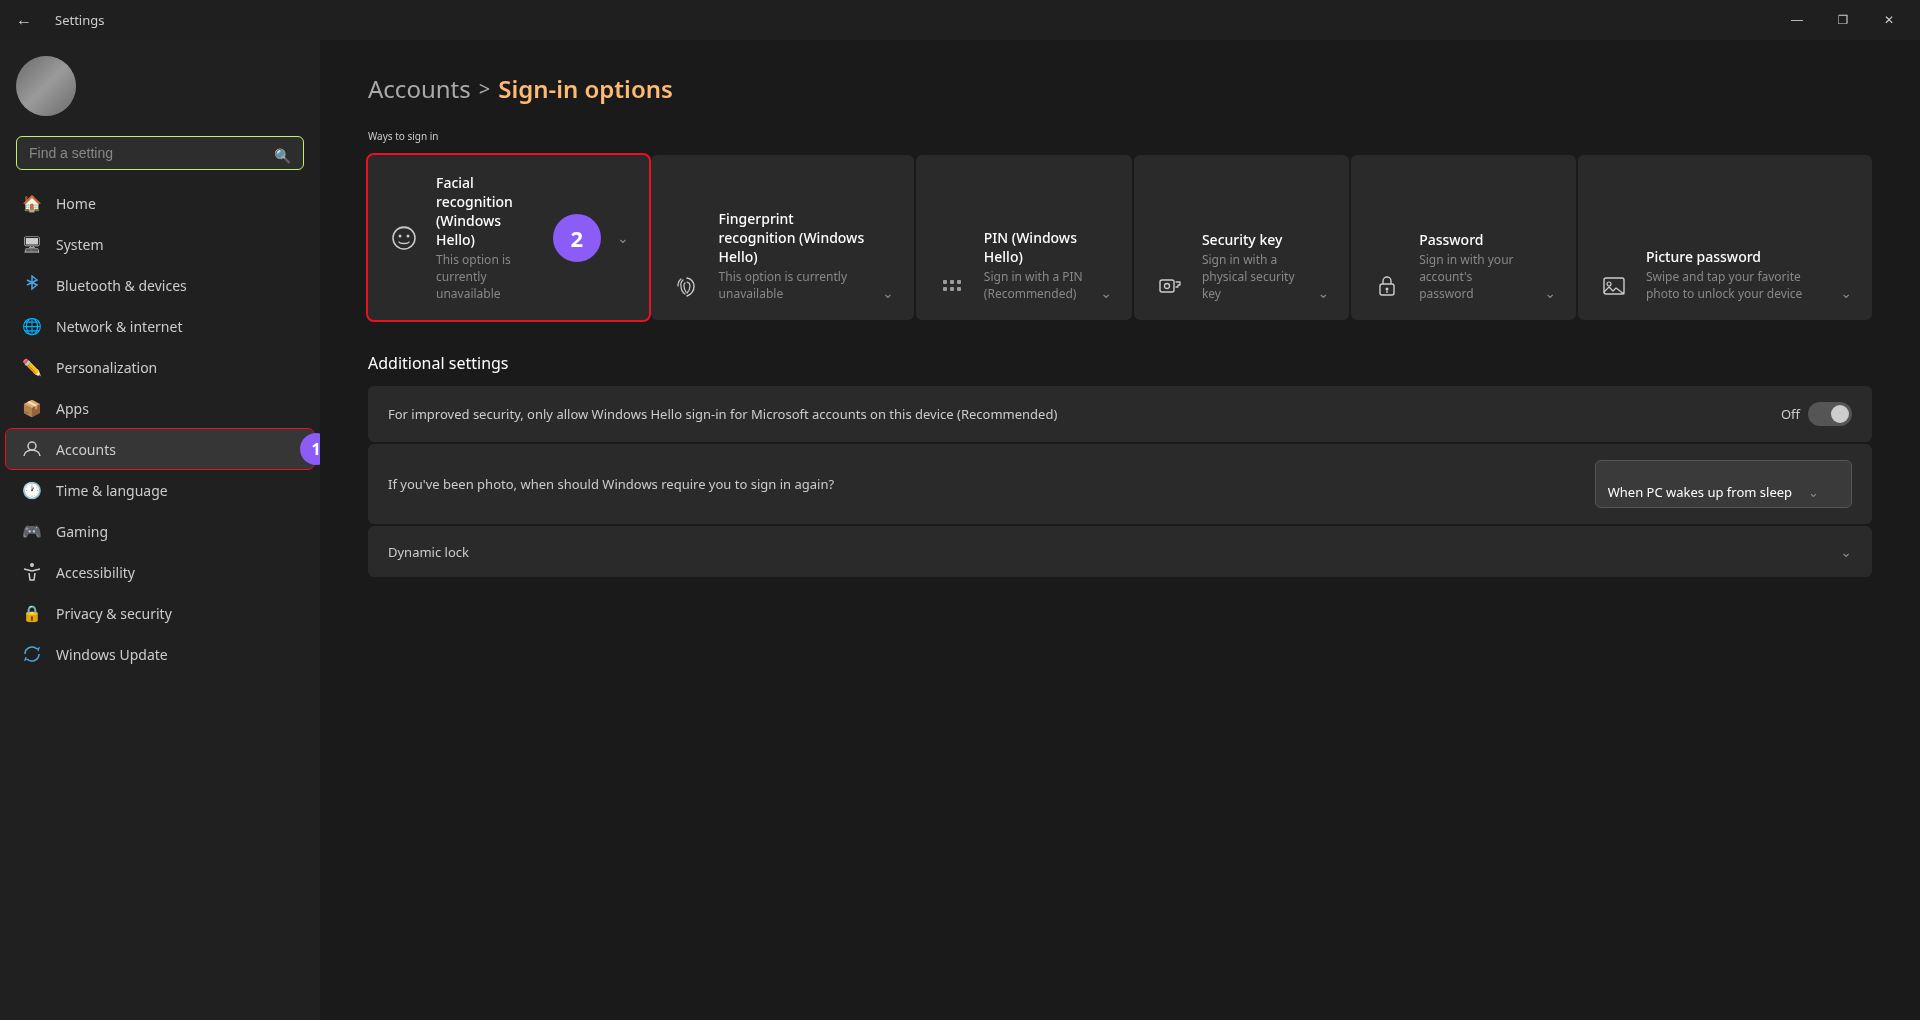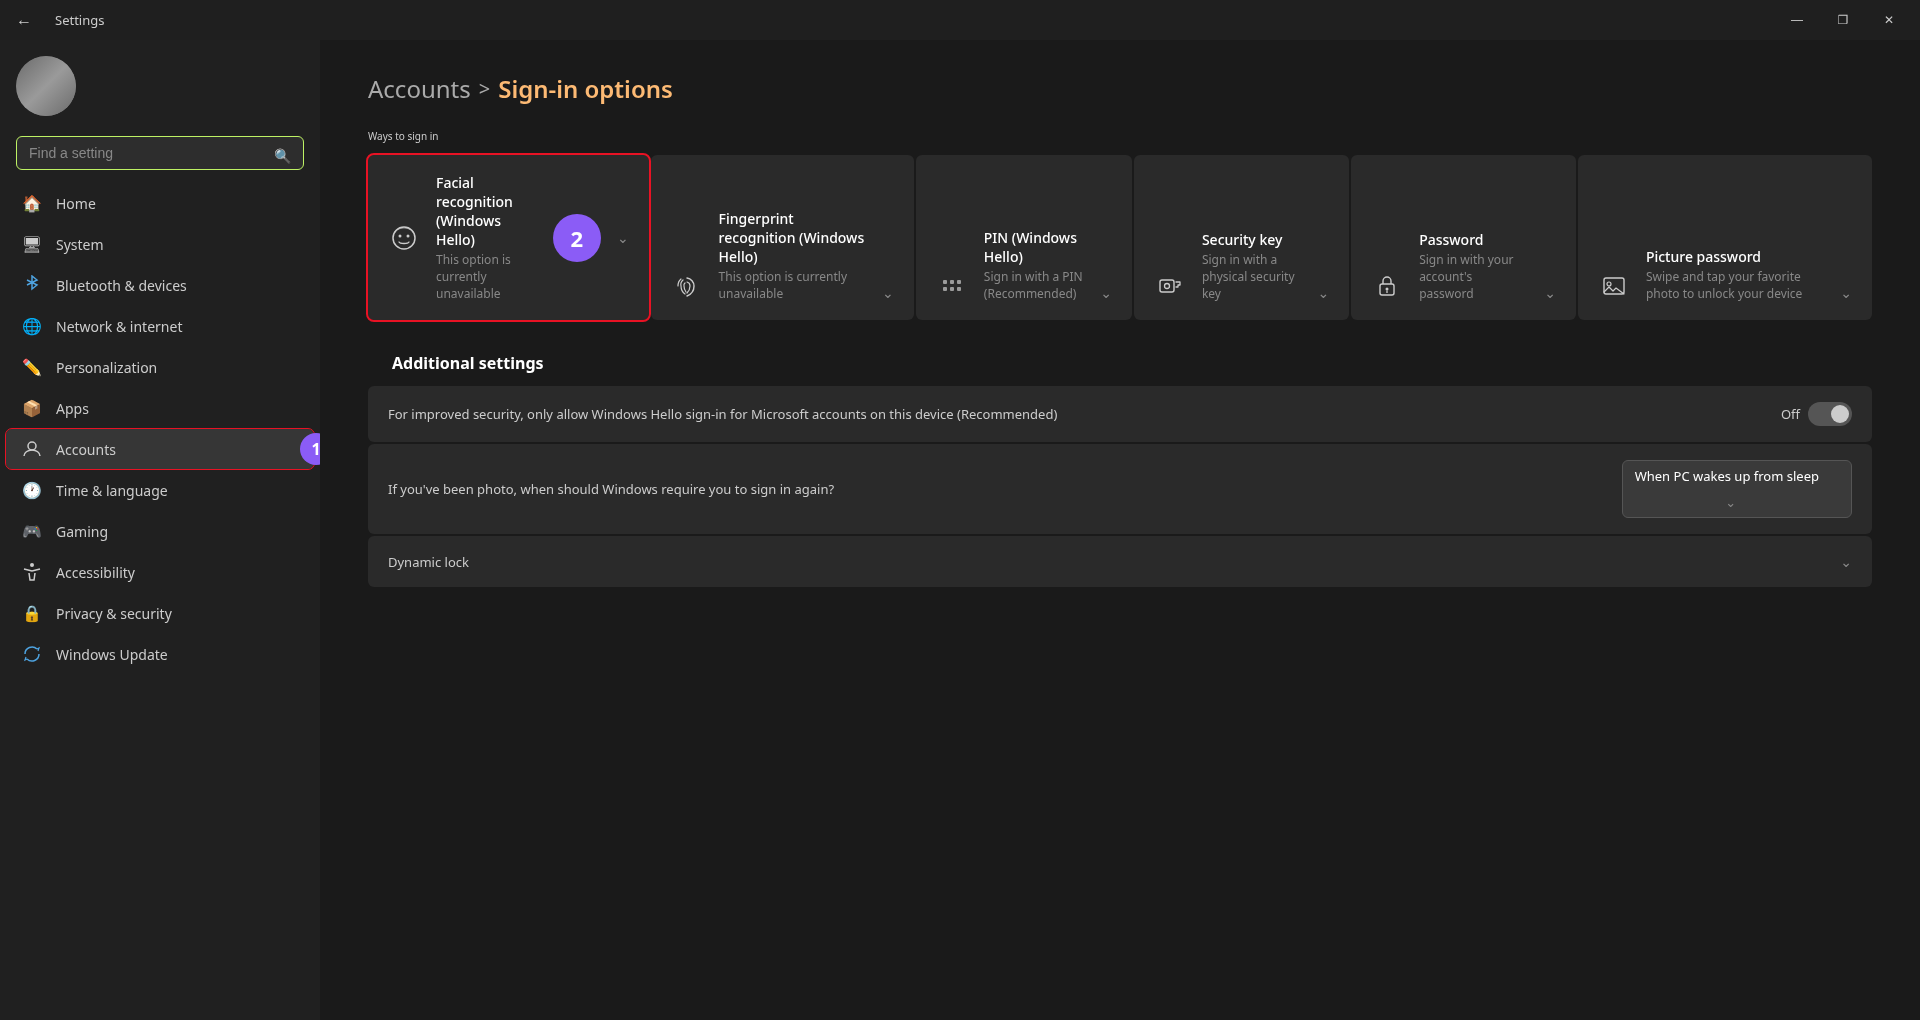--- a/index.html
+++ b/index.html
@@ -249,24 +249,23 @@
     .option-subtitle { font-size: 12px; color: #888; margin-top: 2px; }
     .option-chevron {
       color: #888;
       font-size: 14px;
     }
 
     
     .additional-section { margin-bottom: 24px; }
     .additional-title {
       font-size: 16px;
-      font-weight: 700;
+      font-weight: 400;
       color: #ffffff;
       margin-bottom: 12px;
-      margin-left: 24px;
     }
     .setting-row {
       background: #2a2a2a;
       border-radius: 6px;
       padding: 16px 20px;
       display: flex;
       align-items: center;
       justify-content: space-between;
       margin-bottom: 2px;
       cursor: pointer;
@@ -294,31 +293,30 @@
       background: #cccccc;
       position: absolute;
       top: 3px;
       right: 3px;
       transition: left 0.2s;
     }
     .dropdown-select {
       background: #3a3a3a;
       border: 1px solid #555;
       border-radius: 6px;
-      padding: 6px 32px 6px 12px;
+      padding: 22px 32px 6px 12px;
       color: #ffffff;
       font-size: 13px;
       cursor: pointer;
       appearance: none;
       position: relative;
       display: flex;
       align-items: center;
       gap: 8px;
       white-space: nowrap;
-      flex-direction: column;
     }
     .setting-row-chevron { color: #888; font-size: 14px; }
   </style>
 </head>
 <body>
 
 <div class="titlebar">
   <div class="titlebar-left">
     <button class="back-btn">←</button>
     <span class="titlebar-title">Settings</span>

